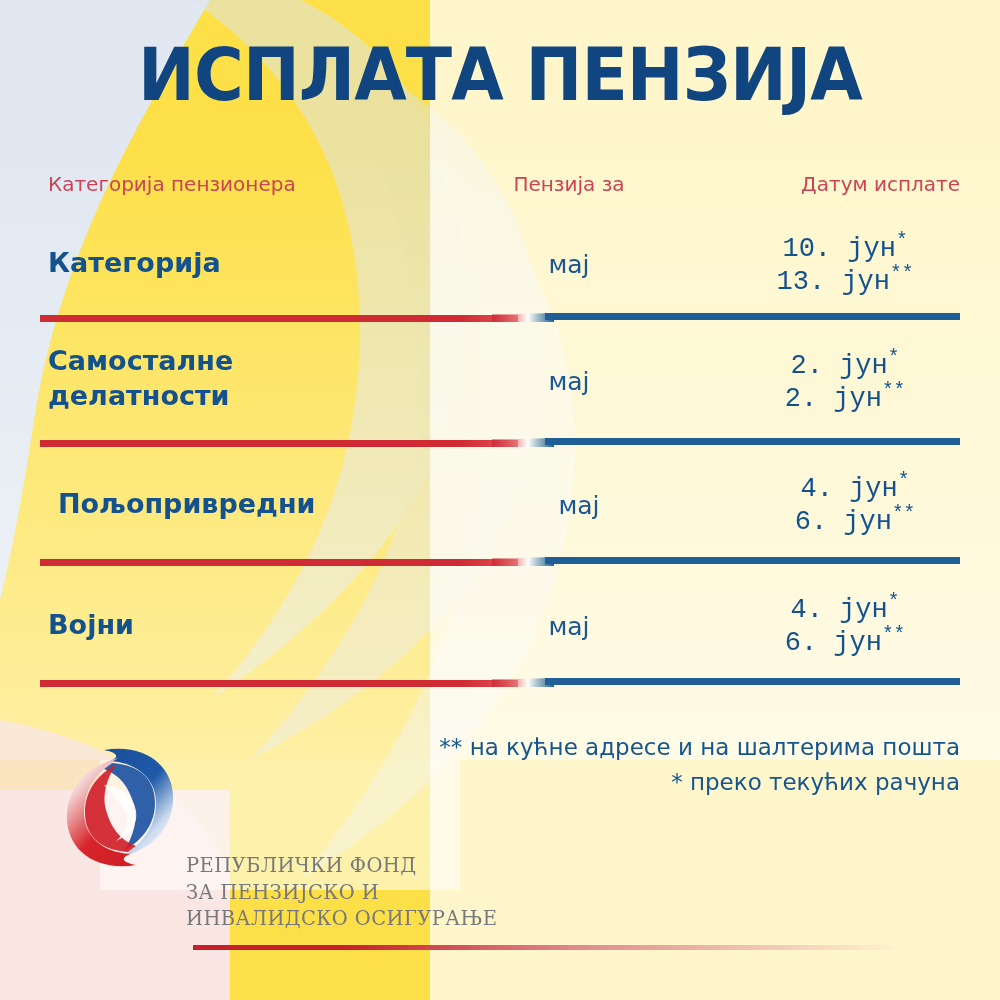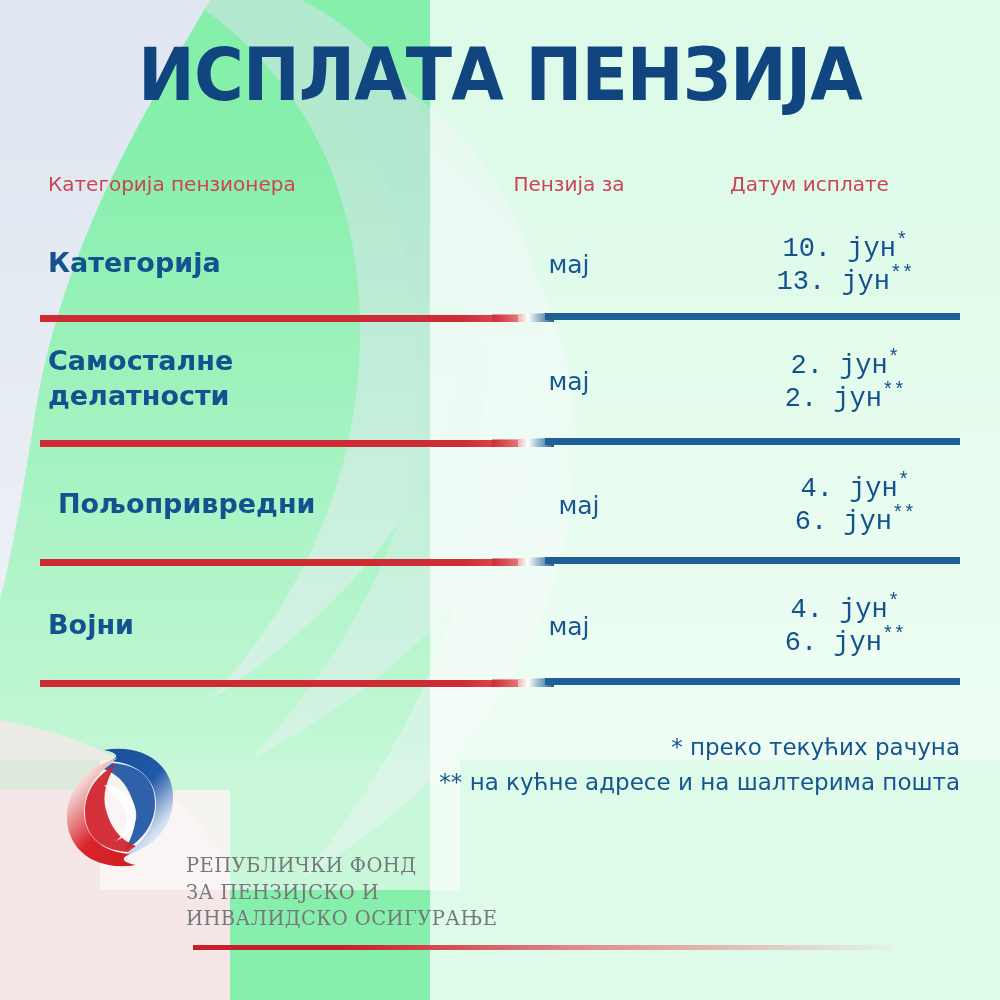--- a/index.html
+++ b/index.html
@@ -10,21 +10,21 @@
   }
   body {
     font-family: "DejaVu Sans", "Liberation Sans", sans-serif;
   }
 
   #infographic {
     position: relative;
     width: 1000px;
     height: 1000px;
     overflow: hidden;
-    background: #86efac;
+    background: #fde047;
   }
 
   
   .bg-layer {
     position: absolute;
     inset: 0;
     width: 1000px;
     height: 1000px;
     pointer-events: none;
   }
@@ -50,21 +50,21 @@
   
   .table {
     position: absolute;
     left: 40px;
     top: 160px;
     width: 920px;
   }
 
   .col-cat   { position: absolute; left: 8px;  }
   .col-for   { position: absolute; left: 444px; width: 170px; text-align: center; }
-  .col-date  { position: absolute; left: 690px; width: 230px; text-align: left; }
+  .col-date  { position: absolute; left: 690px; width: 230px; text-align: right; }
 
   .header-row {
     position: relative;
     height: 58px;
   }
   .header-row > div {
     top: 12px;
     font-size: 20px;
     color: #cc4356;
     font-weight: normal;
@@ -291,22 +291,22 @@
     </div>
     <div class="sep">
       <div class="sep-red"></div>
       <div class="sep-wedge"></div>
       <div class="sep-blue"></div>
     </div>
 
   </div>
 
   <div class="footnotes">
+    <div>** на кућне адресе и на шалтерима пошта</div>
     <div>* преко текућих рачуна</div>
-    <div>** на кућне адресе и на шалтерима пошта</div>
   </div>
 
   <div class="logo-block">
 
     <svg class="logo-mark" viewBox="0 0 120 125" xmlns="http://www.w3.org/2000/svg" aria-hidden="true">
 
       <path d="M44,5 C86,-2 115,22 113,56 C111,86 90,104 62,112
                C84,98 96,80 96,58 C96,34 78,18 50,16 C60,12 58,8 44,5 Z" fill="url(#gLogoBlue)"></path>
       <path d="M52,18 C82,20 95,36 95,58 C95,78 84,94 64,106
                C74,90 78,74 74,60 C69,42 60,30 44,24 Z" fill="#1d54a3" opacity="0.92"></path>

